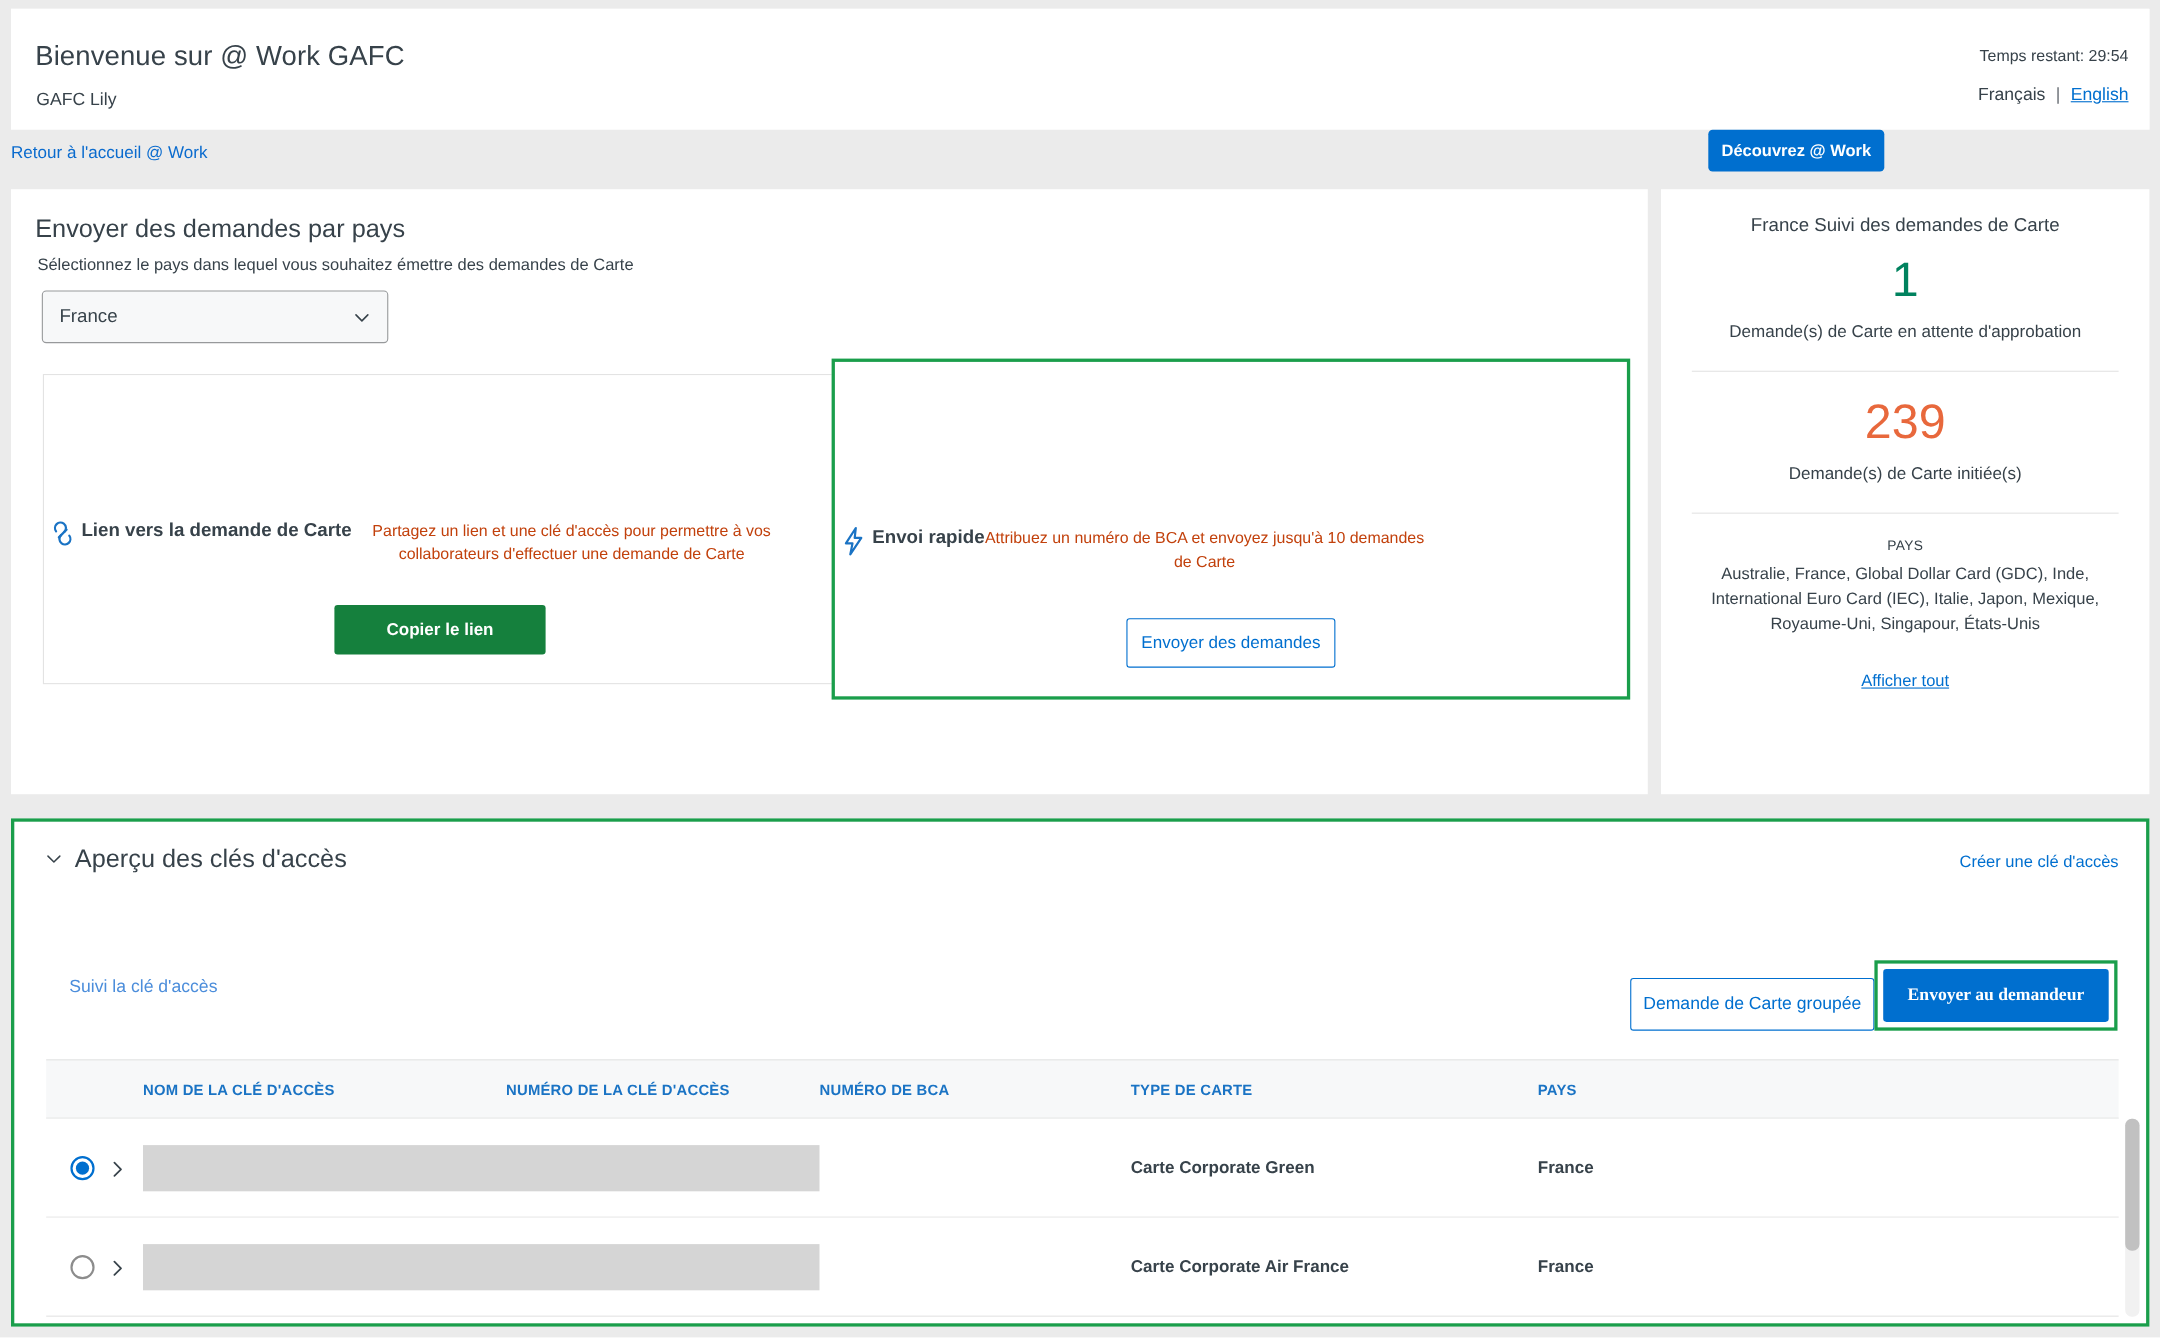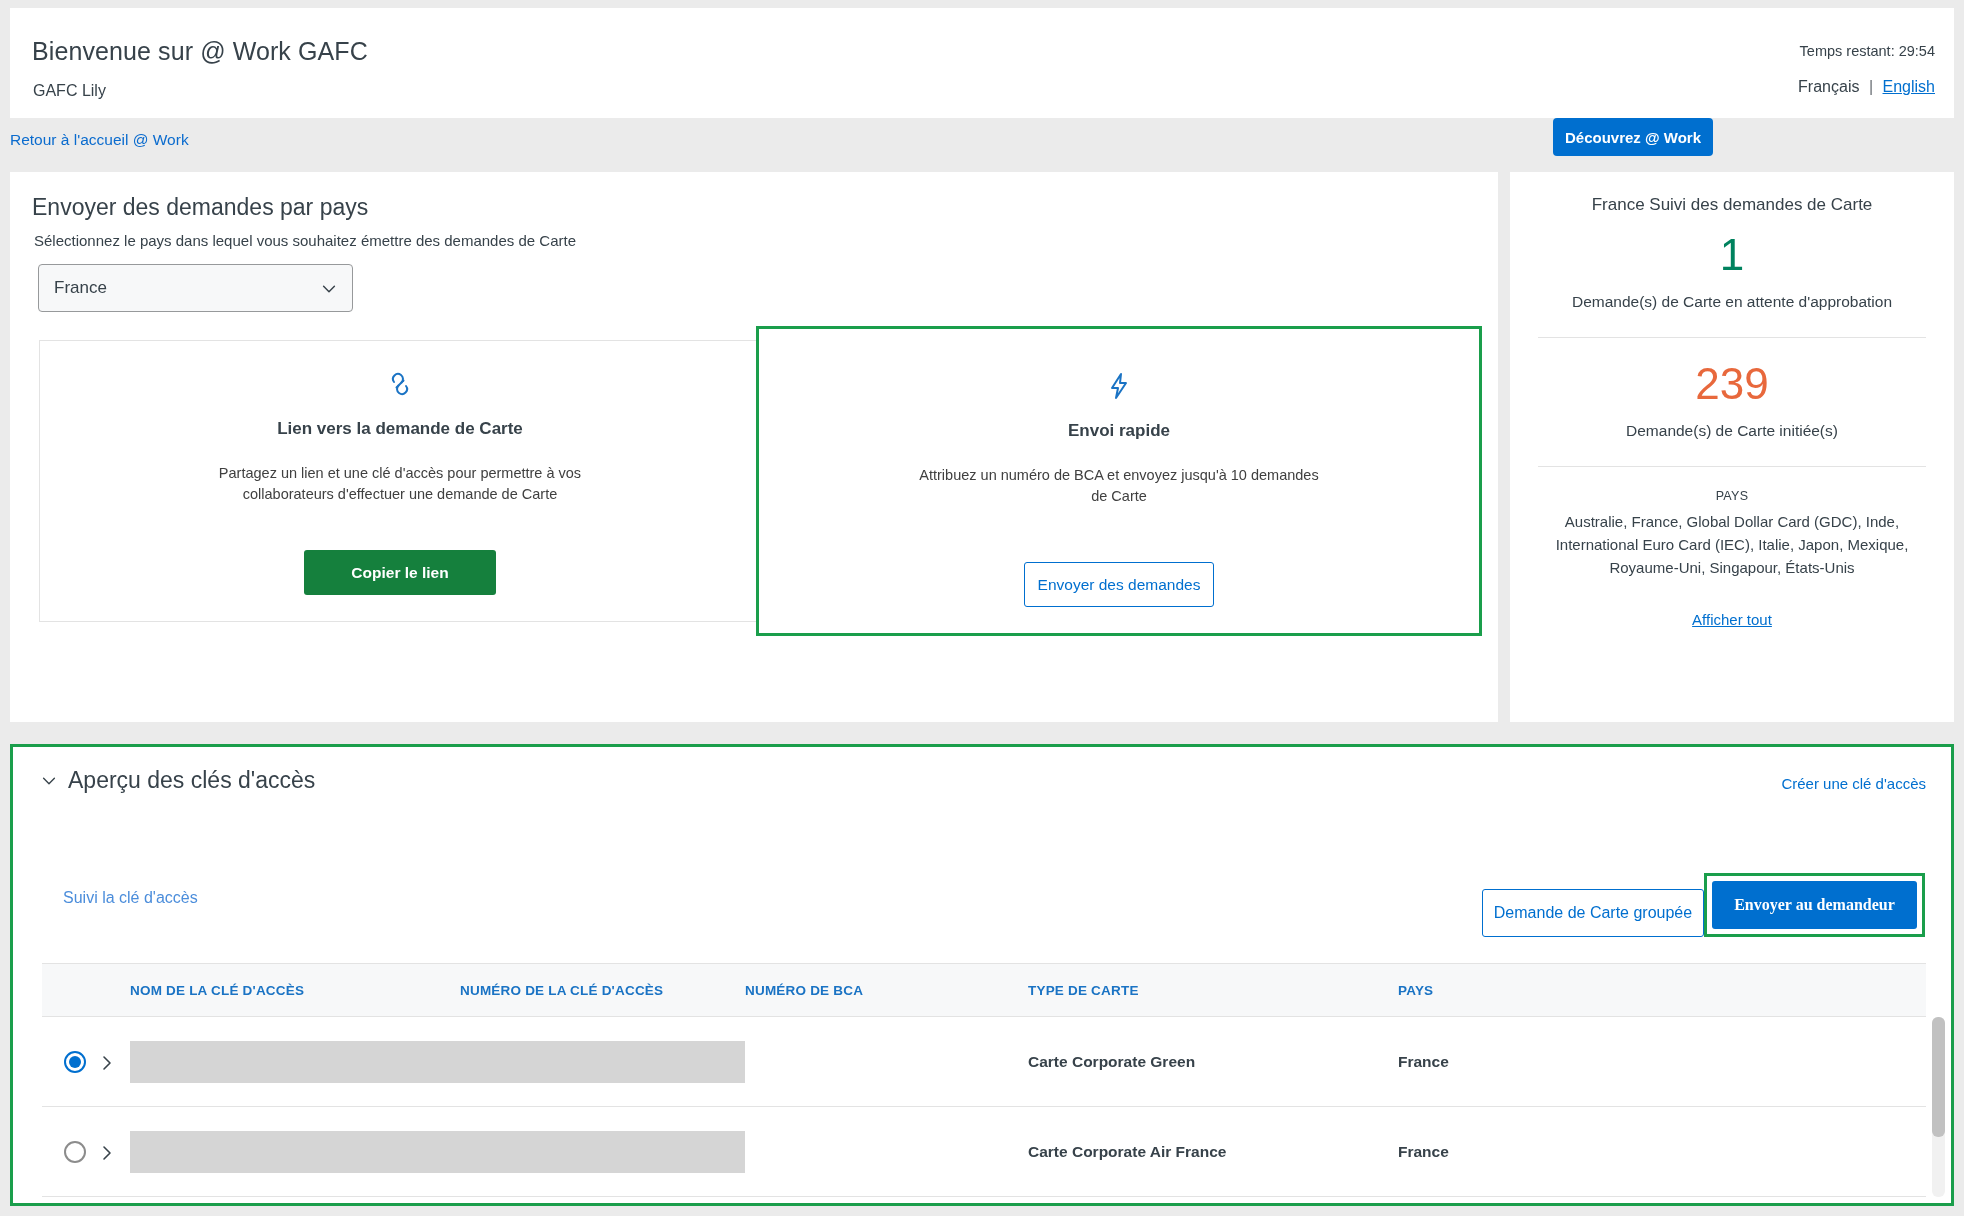--- a/index.html
+++ b/index.html
@@ -102,38 +102,38 @@
     position: absolute;
     left: 29px; top: 168px;
     width: 1438px; height: 282px;
     display: flex;
   }
   .card {
     position: relative;
     flex: 1;
     border: 1px solid #e3e3e3;
     background: #ffffff;
-    display: flex; flex-direction: column;
+    display: flex; flex-direction: row;
     align-items: center;
     padding-top: 26px;
   }
   .card + .card { border-left: none; }
   .card.highlight {
     border: 3px solid #1a9e4b;
     margin: -14px -5px -14px -5px;
     z-index: 4;
     padding-top: 40px;
   }
   .card-icon { height: 38px; margin-bottom: 14px; }
   .card-title {
     font-size: 17px; font-weight: 700; color: #37424a;
     margin-bottom: 24px;
   }
   .card-desc {
-    font-size: 14.5px; color: #404040; text-align: center;
+    font-size: 14.5px; color: #c2410c; text-align: center;
     line-height: 1.45; max-width: 400px;
   }
   .card-btns {
     position: absolute; left: 0; right: 0; bottom: 26px;
     display: flex; flex-direction: column; align-items: center; gap: 10px;
   }
   .btn-primary {
     width: 192px; height: 45px;
     background: #15803d; color: #ffffff;
     font-size: 15.5px; font-weight: 700;

